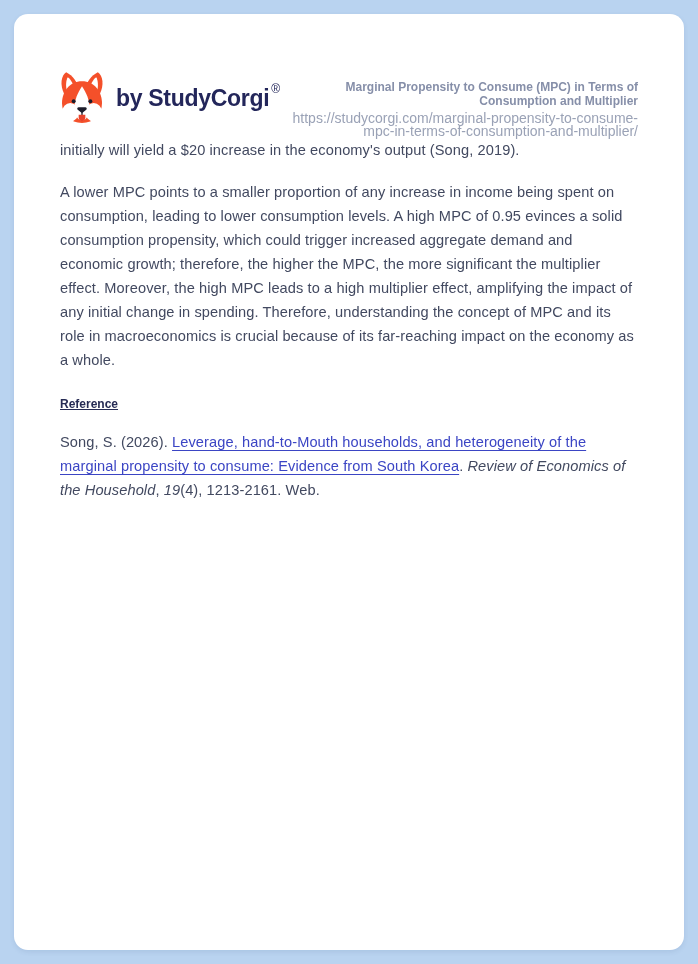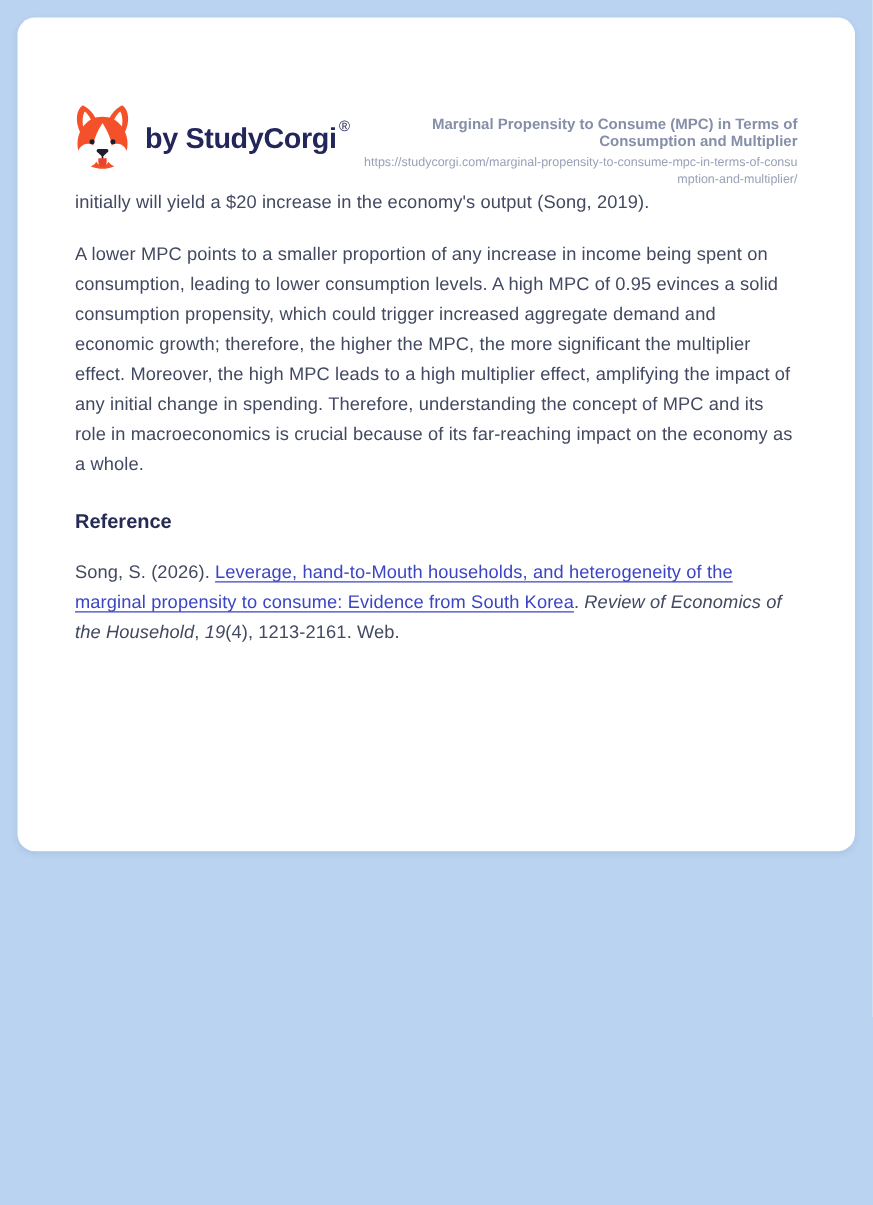--- a/index.html
+++ b/index.html
@@ -5,25 +5,25 @@
   * { margin: 0; padding: 0; box-sizing: border-box; }
   html, body {
     width: 698px; height: 964px;
     background: #b9d3f0;
     font-family: "Liberation Sans", sans-serif;
     overflow: hidden;
   }
   .card {
     position: absolute;
     left: 14px; top: 14px;
-    width: 670px; height: 667px;
+    width: 670px; height: 936px;
     background: #ffffff;
     border-radius: 14px;
     box-shadow: 0 2px 5px rgba(40,70,120,0.10);
-    padding: 12px 46px;
+    padding: 0 46px;
   }
   
   .header {
     padding-top: 56px;
     display: flex;
     justify-content: space-between;
     align-items: flex-start;
   }
   .brand { display: flex; align-items: center; margin-left: -3px; }
   .logo { width: 50px; height: 56px; flex: 0 0 auto; }
@@ -46,40 +46,41 @@
   }
   .doc-meta { width: 348px; text-align: right; padding-top: 10px; }
   .doc-title {
     font-size: 12px;
     font-weight: 700;
     line-height: 14px;
     color: #868fa9;
     margin-bottom: 4px;
   }
   .doc-url {
-    font-size: 10px;
+    font-size: 14px;
     line-height: 13px;
     color: #9aa2b6;
     word-break: break-all;
   }
   
   .content { }
   .content p {
     font-size: 14.6px;
     line-height: 24px;
     letter-spacing: 0.1px;
     color: #424960;
     margin-bottom: 18px;
   }
   .content h2 {
-    font-size: 16px;
+    font-size: 12px;
     font-weight: 700;
     color: #262b54;
     margin-top: 25px;
     margin-bottom: 19px;
+    text-decoration: underline;
   }
   .reference a {
     color: #3b45c4;
     text-decoration: underline;
     text-underline-offset: 3px;
     cursor: pointer;
   }
   .reference em { font-style: italic; }
 </style>
 </head>

